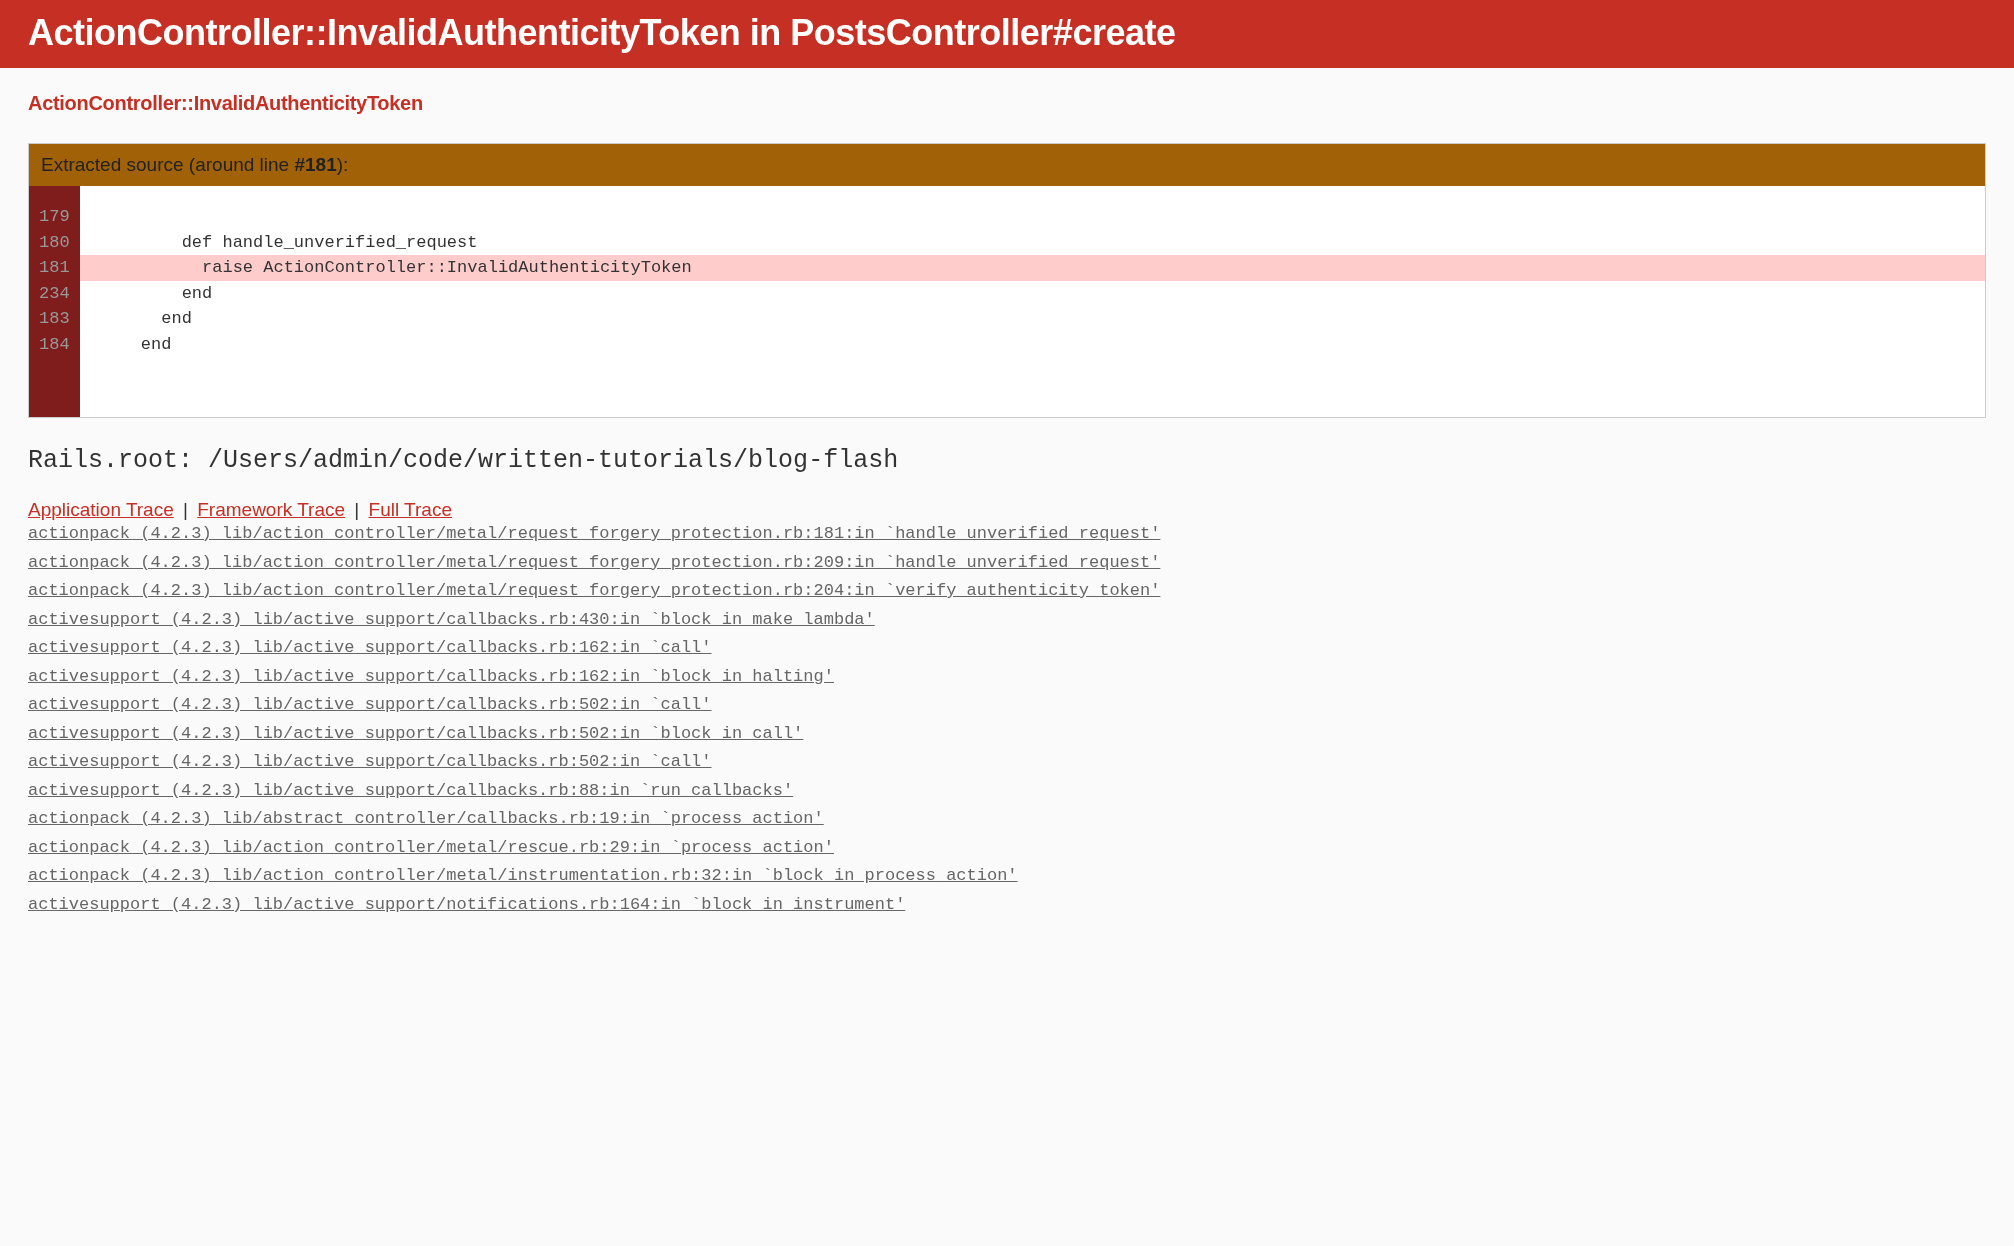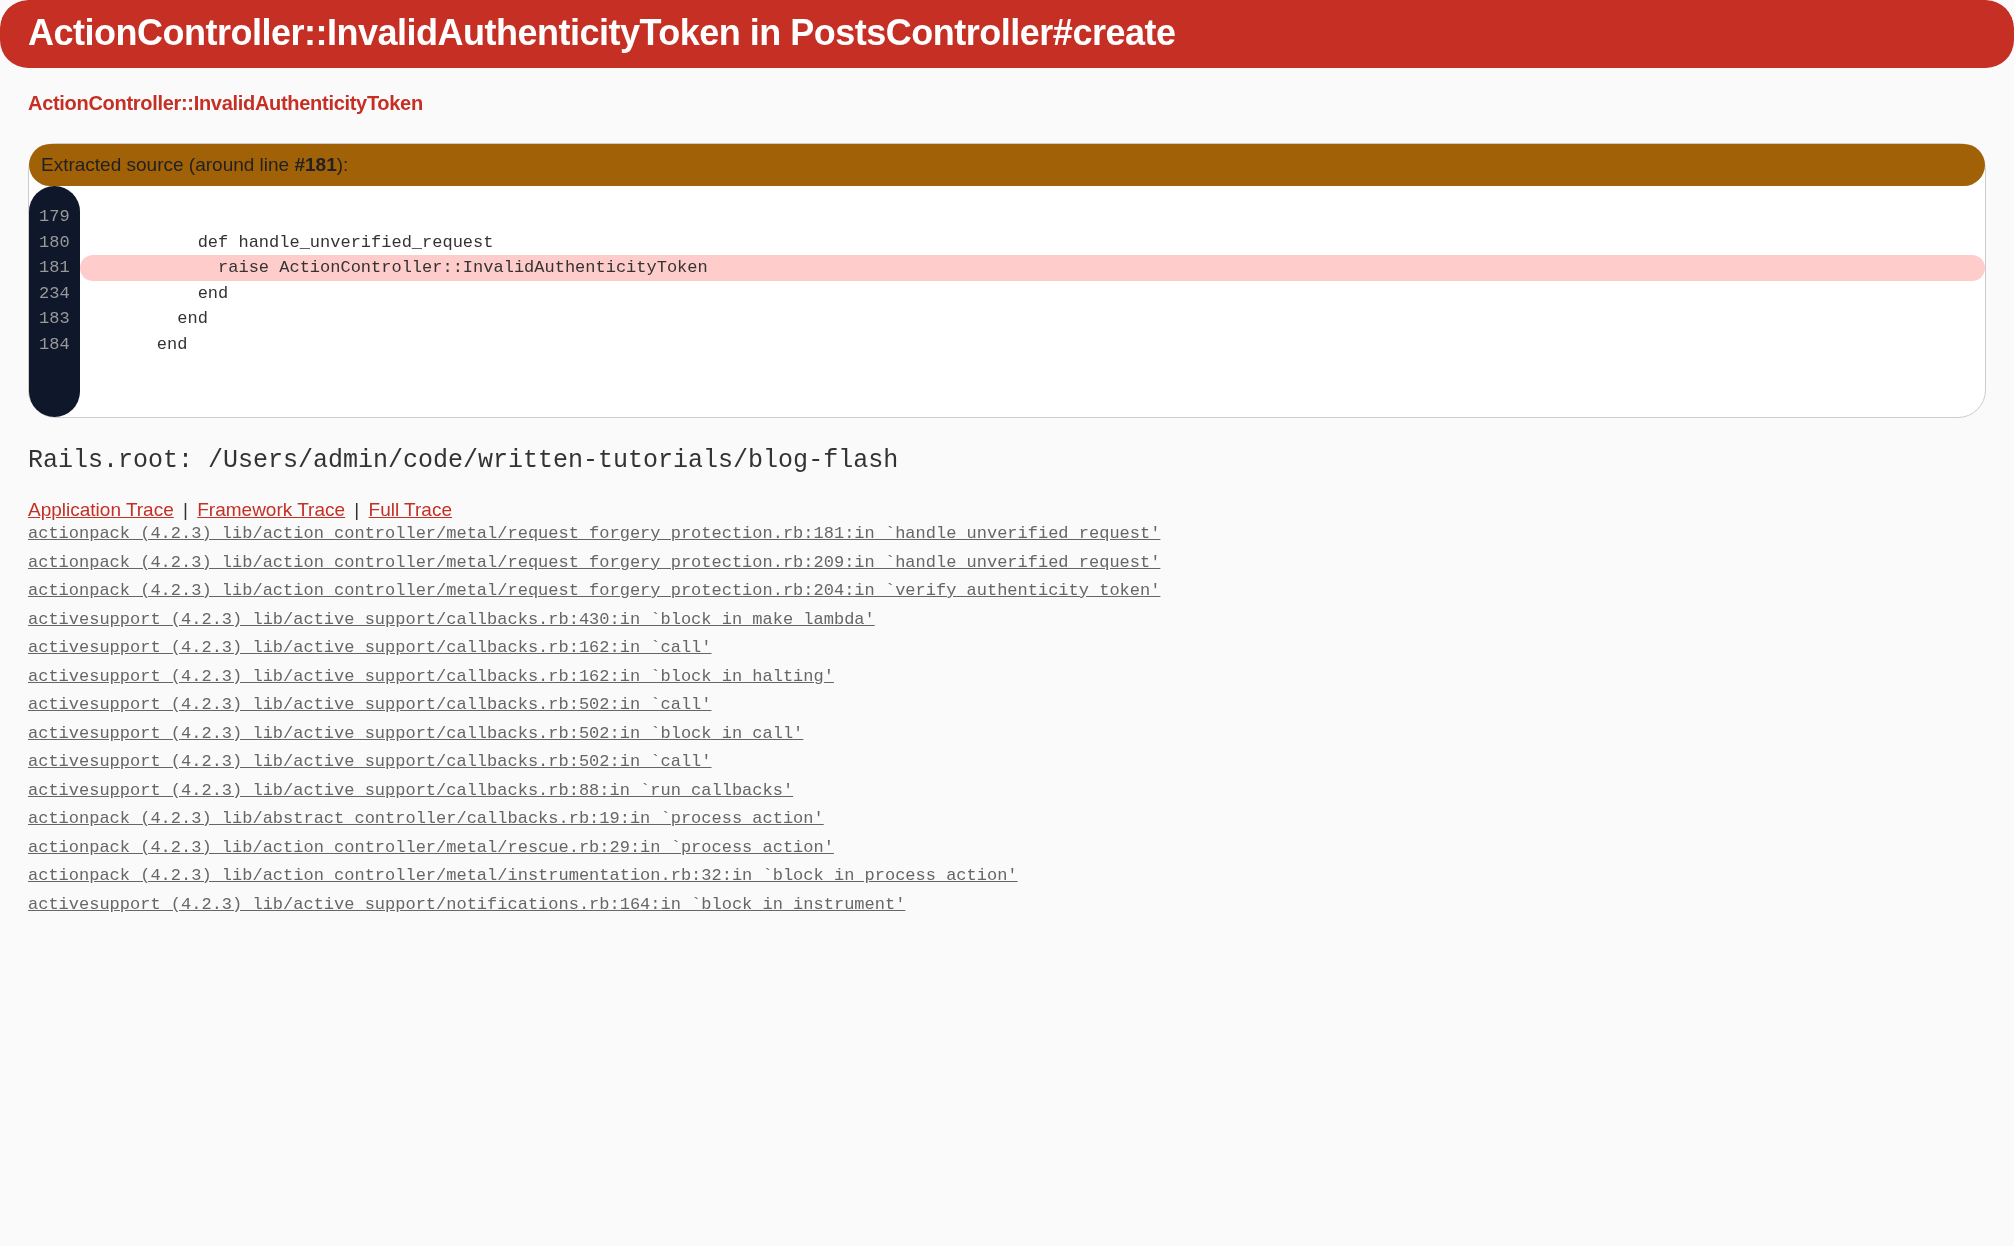--- a/index.html
+++ b/index.html
@@ -1,19 +1,18 @@
 <!DOCTYPE html>
 <html><head>
   <meta charset="utf-8">
   <style>
     * {
       margin: 0;
       padding: 0;
       box-sizing: border-box;
-      border-radius: 28px;
     }
     body {
       font-family: "Helvetica Neue", Helvetica, Arial, sans-serif;
       background: #FAFAFA;
       color: #333;
     }
     header {
       background: #C52F24;
       color: #fff;
       padding: 12px 28px 14px 28px;
@@ -47,39 +46,39 @@
     .source-header strong {
       font-weight: 700;
     }
     .code-wrapper {
       display: flex;
       font-family: Menlo, Monaco, Consolas, "Courier New", monospace;
       font-size: 17px;
       line-height: 1.5;
     }
     .line-numbers {
-      background: #0f172a;
+      background: #7f1d1d;
       color: #999;
       text-align: right;
       padding: 18px 10px 60px 10px;
       user-select: none;
       min-width: 50px;
     }
     .line-numbers div {
       height: 25.5px;
     }
     .code-lines {
       flex: 1;
       padding: 18px 0 60px 0;
       white-space: pre;
       overflow-x: auto;
     }
     .code-lines div {
       height: 25.5px;
-      padding-left: 16px;
+      padding-left: 0;
     }
     .code-lines div.hl {
       background: #FFCCCC;
     }
     .rails-root {
       font-family: Menlo, Monaco, Consolas, "Courier New", monospace;
       font-size: 25px;
       color: #333;
       margin-bottom: 24px;
     }

